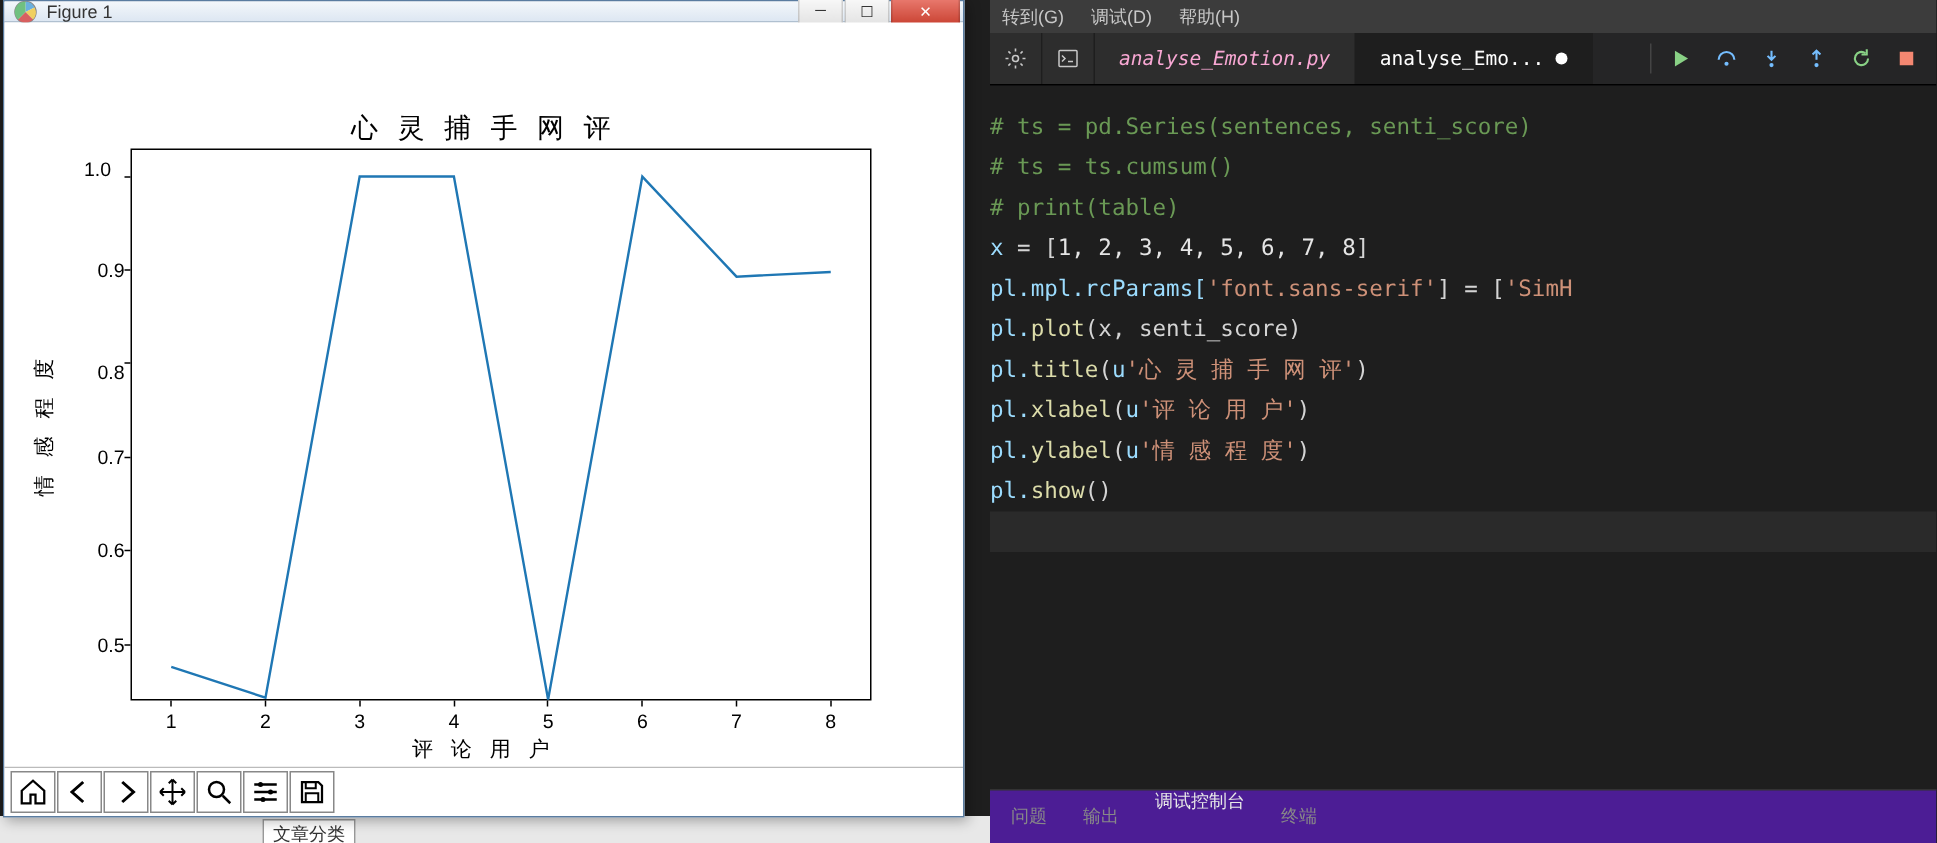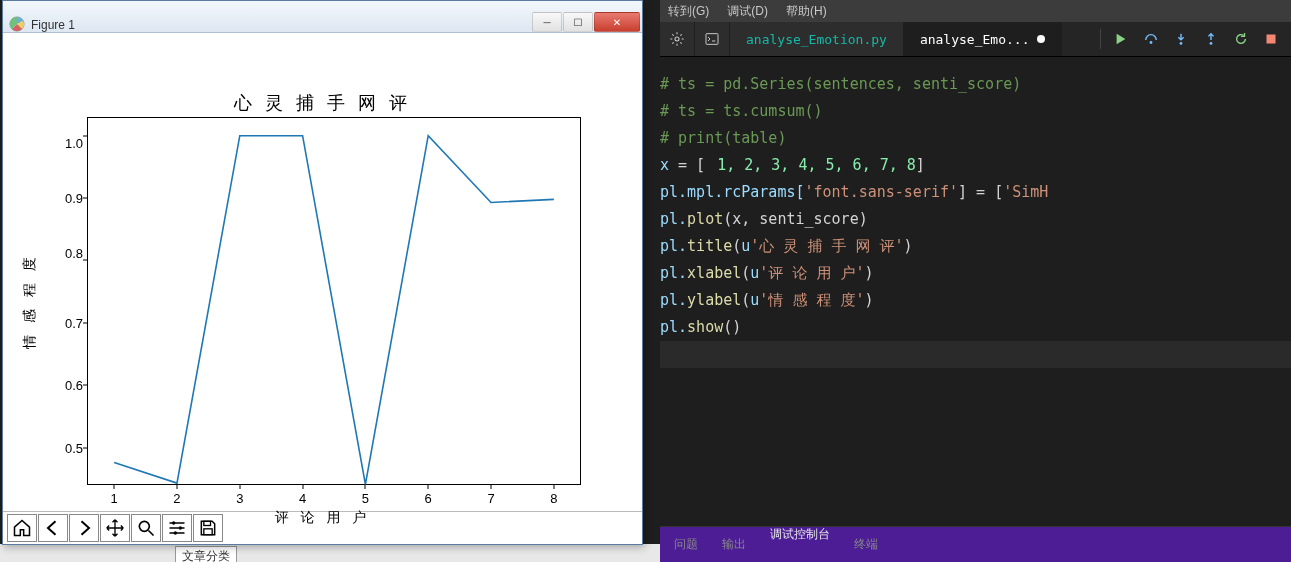--- a/index.html
+++ b/index.html
@@ -16,25 +16,25 @@
   position: absolute;
   left: 2px; top: 0;
   width: 641px; height: 545px;
   background: #fff;
   border: 1px solid #5a7ca0;
   box-shadow: 2px 2px 8px rgba(0,0,0,0.3);
   display: flex;
   flex-direction: column;
 }
 .fig-titlebar {
-  height: 32px;
+  height: 14px;
   background: linear-gradient(to bottom, #f3f7fb, #dde7f2);
   border-bottom: 1px solid #b0c0d0;
   display: flex;
-  align-items: flex-end;
+  align-items: center;
   padding: 0 2px 0 6px;
   font-size: 12px;
   color: #333;
 }
 .fig-logo {
   width: 16px; height: 16px; margin-right: 6px;
   display: flex; align-items: center; justify-content: center;
 }
 .fig-logo svg { width: 16px; height: 16px; }
 .fig-title { flex: 1; }
@@ -147,22 +147,23 @@
 .etab-icon {
   width: 35px; display: flex; align-items: center; justify-content: center;
   color: #c5c5c5; background: #2d2d2d;
   border-right: 1px solid #1e1e1e;
 }
 .etab {
   padding: 0 16px;
   display: flex; align-items: center;
   font-size: 13px;
   background: #2d2d2d;
-  color: #14b8a6;
+  color: #f9a8d4;
   border-right: 1px solid #1e1e1e;
+  font-style: italic;
 }
 .etab.active { background: #1e1e1e; color: #fff; font-style: normal; }
 .etab .dot { width: 8px; height: 8px; border-radius: 50%; background: #fff; margin-left: 8px; }
 .run-bar {
   margin-left: auto;
   display: flex; align-items: center;
   padding-right: 10px;
   gap: 10px;
 }
 .rb-btn { width: 20px; height: 20px; display: flex; align-items: center; justify-content: center; }
@@ -185,21 +186,21 @@
 .code {
   flex: 1;
   padding-top: 14px;
   white-space: pre;
   color: #d4d4d4;
 }
 .code-line { height: 27px; }
 .tok-comment { color: #6a9955; }
 .tok-ident { color: #9cdcfe; }
 .tok-punct { color: #d4d4d4; }
-.tok-num { color: #86efac; margin-left: 12px; }
+.tok-num { color: #e5e5e5; }
 .tok-str { color: #ce9178; }
 .tok-func { color: #dcdcaa; }
 .current-line-gutter { color: #c6c6c6; }
 .current-line { background: #2a2a2a; }
 
 .bottom-panel {
   height: 36px;
   border-top: 1px solid #333;
   background: #4c1d95;
   display: flex;
@@ -257,25 +258,25 @@
     <div class="chart-title">心 灵 捕 手 网 评</div>
     <div class="axes-box"></div>
 
     <div id="ytick-container">
         <div class="ytick" style="top: 414.576px;">0.5</div>
         <div class="ytick-mark" style="top: 414.576px;"></div>
         <div class="ytick" style="top: 352.203px;">0.6</div>
         <div class="ytick-mark" style="top: 352.203px;"></div>
         <div class="ytick" style="top: 289.831px;">0.7</div>
         <div class="ytick-mark" style="top: 289.831px;"></div>
-        <div class="ytick" style="top: 220px;">0.8</div>
+        <div class="ytick" style="top: 233px;">0.8</div>
         <div class="ytick-mark" style="top: 227.458px;"></div>
         <div class="ytick" style="top: 165px;">0.9</div>
         <div class="ytick-mark" style="top: 165.085px;"></div>
-        <div class="ytick" style="top: 110px;">1.0</div>
+        <div class="ytick" style="top: 98px; text-align: center;">1.0</div>
         <div class="ytick-mark" style="top: 102.712px;"></div>
       </div>
 
     <div id="xtick-container">
         <div class="xtick" style="left: 111.17px;">1</div>
         <div class="xtick-mark" style="left: 111.17px;"></div>
         <div class="xtick" style="left: 173.979px;">2</div>
         <div class="xtick-mark" style="left: 173.979px;"></div>
         <div class="xtick" style="left: 236.787px;">3</div>
         <div class="xtick-mark" style="left: 236.787px;"></div>

